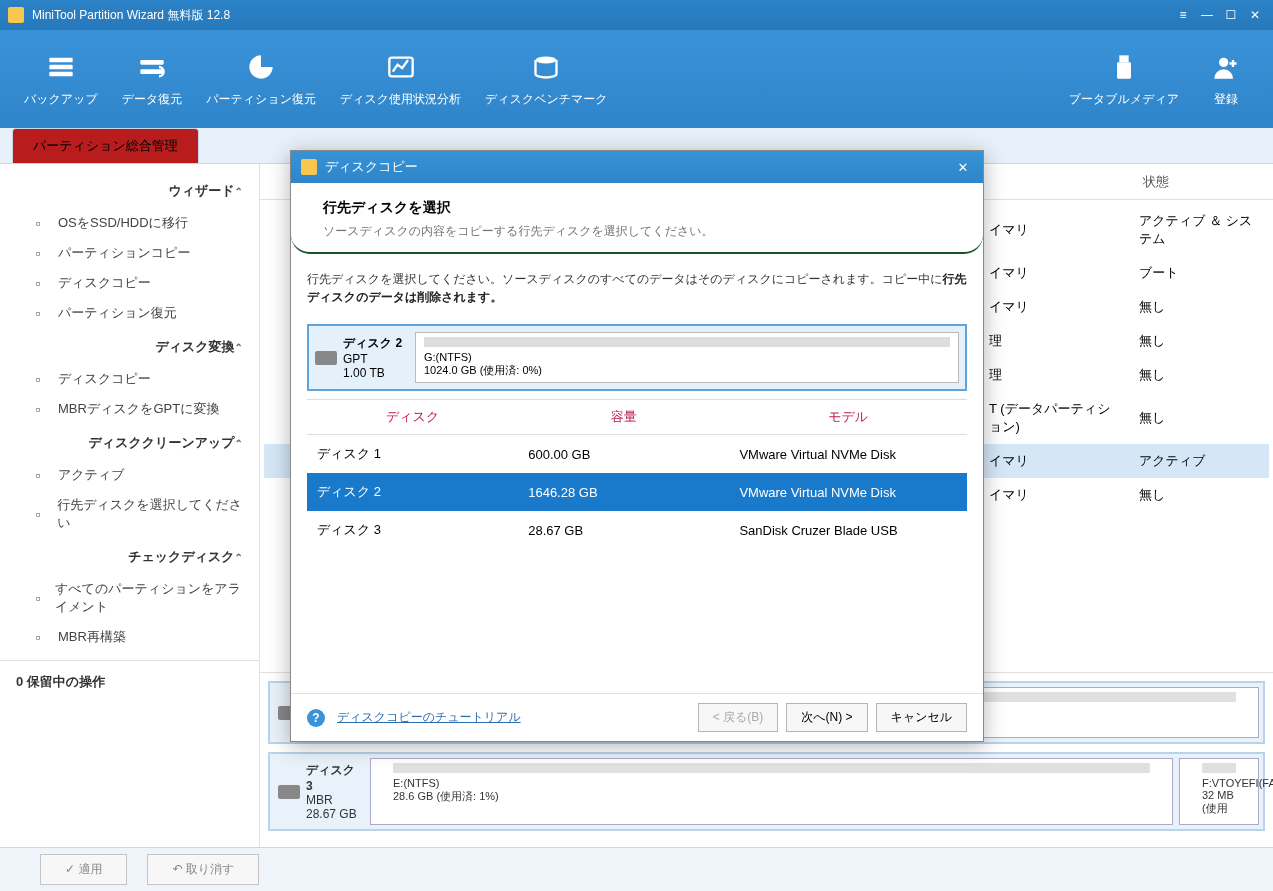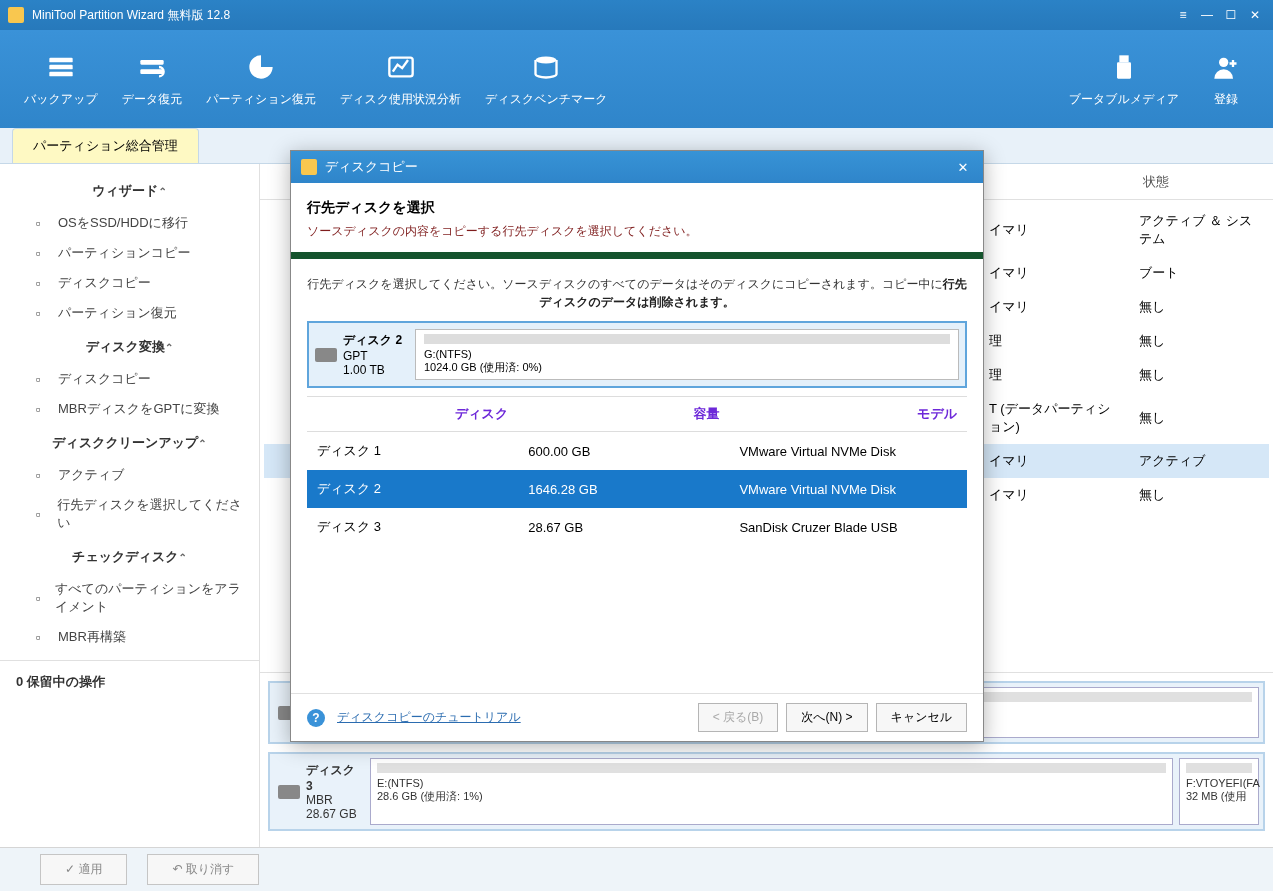--- a/index.html
+++ b/index.html
@@ -11,66 +11,66 @@
 .titlebar .title { flex: 1; }
 .titlebar .winbtn { width: 20px; height: 20px; display: flex; align-items: center; justify-content: center; margin-left: 4px; cursor: pointer; }
 
 .toolbar { height: 98px; background: linear-gradient(#3a92d8, #2f85ca); display: flex; align-items: center; padding: 0 12px; }
 .toolbar .tbtn { display: flex; flex-direction: column; align-items: center; justify-content: center; color: #fff; font-size: 12px; padding: 8px 12px; cursor: pointer; min-width: 70px; }
 .toolbar .ticon { width: 32px; height: 32px; margin-bottom: 8px; display: flex; align-items: center; justify-content: center; }
 .toolbar .spacer { flex: 1; }
 .toolbar svg { fill: #fff; }
 
 .tabs { height: 36px; background: #e8f1f9; display: flex; align-items: flex-end; padding-left: 12px; border-bottom: 1px solid #c5d8e8; }
-.tabs .tab { background: #fef9c3; padding: 8px 20px; font-size: 13px; border: 1px solid #c5d8e8; border-bottom: none; border-radius: 4px 4px 0 0; }
+.tabs .tab { background: #b91c1c; padding: 8px 20px; font-size: 13px; border: 1px solid #c5d8e8; border-bottom: none; border-radius: 4px 4px 0 0; }
 
 .body { flex: 1; display: flex; background: #fff; overflow: hidden; }
 .sidebar { width: 260px; background: #fff; border-right: 1px solid #e0e0e0; padding: 8px 0; overflow-y: auto; font-size: 13px; }
-.sidebar .group { padding: 10px 16px 8px; font-weight: bold; color: #333; display: flex; justify-content: center; align-items: center; }
+.sidebar .group { padding: 10px 16px 8px; font-weight: bold; color: #333; display: flex; justify-content: flex-end; align-items: center; }
 .sidebar .item { padding: 6px 16px 6px 36px; color: #444; cursor: pointer; display: flex; align-items: center; gap: 8px; }
 .sidebar .item .sicon { width: 14px; height: 14px; }
 .sidebar .pending { padding: 12px 16px; font-weight: bold; color: #333; border-top: 1px solid #e0e0e0; margin-top: 8px; }
 
 .main { flex: 1; display: flex; flex-direction: column; overflow: hidden; }
 .list-header { height: 36px; display: flex; align-items: center; border-bottom: 1px solid #e0e0e0; font-size: 13px; color: #555; padding: 0 8px; }
 .list-header .col { padding: 0 8px; }
 .list-body { flex: 1; overflow-y: auto; font-size: 13px; padding: 4px; }
 .list-row { display: flex; align-items: center; padding: 8px; }
 .list-row .col { padding: 0 8px; }
 .list-row.selected { background: #d5e7f7; }
 
 .diskmap { border-top: 1px solid #e0e0e0; padding: 8px; }
 .diskmap .dmrow { display: flex; gap: 6px; margin-bottom: 8px; border: 2px solid #b8d3ea; padding: 4px; background: #e9f2fa; }
 .diskmap .dmlabel { width: 90px; font-size: 12px; padding: 4px; color: #333; display: flex; align-items: center; gap: 6px; }
 .diskmap .dmlabel .dmicon { width: 22px; height: 14px; background: #888; border-radius: 2px; flex-shrink: 0; }
-.diskmap .dmpart { border: 1px solid #aac; background: #fff; padding: 4px 6px; font-size: 11px; color: #333; }
+.diskmap .dmpart { border: 1px solid #aac; background: #fff; padding: 4px 22px; font-size: 11px; color: #333; }
 .diskmap .dmpart .bar { height: 10px; background: #e0e0e0; margin-bottom: 4px; position: relative; }
 
 .footer { height: 44px; background: #eef4f9; border-top: 1px solid #d5d5d5; display: flex; align-items: center; padding: 0 40px; gap: 20px; }
 .footer .fbtn { padding: 6px 24px; background: #f7f7f7; border: 1px solid #c5c5c5; font-size: 12px; color: #888; cursor: pointer; }
 
 
 .overlay { position: absolute; inset: 0; display: flex; align-items: center; justify-content: center; pointer-events: none; }
 .modal { width: 694px; height: 592px; background: #fff; border: 1px solid #888; box-shadow: 0 4px 20px rgba(0,0,0,0.3); pointer-events: all; display: flex; flex-direction: column; position: absolute; top: 150px; left: 290px; }
 .modal .mtitle { height: 32px; background: linear-gradient(#3793d6, #2f85ca); color: #fff; display: flex; align-items: center; padding: 0 10px; font-size: 13px; }
 .modal .mtitle .mlogo { width: 16px; height: 16px; background: #f9c74f; border-radius: 2px; margin-right: 8px; }
 .modal .mtitle .mclose { margin-left: auto; width: 20px; height: 20px; display: flex; align-items: center; justify-content: center; cursor: pointer; }
-.modal .mhead { padding: 16px 16px 12px; border-bottom: 7px solid #14532d; }
+.modal .mhead { padding: 16px 32px 12px; border-bottom: 2px solid #14532d; border-radius: 19px; }
 .modal .mhead .mh1 { font-size: 14px; font-weight: bold; margin-bottom: 6px; }
-.modal .mhead .mh2 { font-size: 12px; color: #7f1d1d; }
+.modal .mhead .mh2 { font-size: 12px; color: #737373; }
 .modal .mbody { flex: 1; padding: 16px 16px; overflow-y: auto; }
-.modal .mnote { font-size: 12px; color: #333; margin-bottom: 10px; line-height: 1.5; text-align: center; }
+.modal .mnote { font-size: 12px; color: #333; margin-bottom: 18px; line-height: 1.5; }
 .modal .mnote b { color: #222; }
 .modal .diskbox { border: 2px solid #5fa5dc; background: #e4f0fa; padding: 6px; display: flex; gap: 10px; margin-bottom: 8px; }
 .modal .diskbox .dbl { width: 90px; font-size: 12px; display: flex; align-items: center; gap: 6px; }
 .modal .diskbox .dbl .dbicon { width: 22px; height: 14px; background: #888; border-radius: 2px; flex-shrink: 0; }
 .modal .diskbox .dbr { flex: 1; border: 1px solid #bbb; background: #fff; padding: 4px 8px; font-size: 11px; }
 .modal .diskbox .dbr .dbbar { height: 10px; background: #ddd; margin-bottom: 4px; }
 .modal .disktable { width: 100%; border-collapse: collapse; font-size: 13px; }
-.modal .disktable th { text-align: right; padding: 8px 10px; border-top: 1px solid #ddd; border-bottom: 1px solid #ddd; font-weight: bold; color: #6d28d9; }
+.modal .disktable th { text-align: center; padding: 8px 10px; border-top: 1px solid #ddd; border-bottom: 1px solid #ddd; font-weight: normal; color: #be185d; }
 .modal .disktable td { padding: 10px 10px; }
 .modal .disktable tr.sel { background: #1979ca; color: #fff; }
 .modal .mfoot { height: 48px; border-top: 1px solid #e0e0e0; display: flex; align-items: center; padding: 0 16px; gap: 8px; }
 .modal .mfoot .helpicon { width: 18px; height: 18px; border-radius: 50%; background: #3a92d8; color: #fff; display: flex; align-items: center; justify-content: center; font-size: 12px; font-weight: bold; margin-right: 4px; }
 .modal .mfoot .helplink { color: #2b6cb0; text-decoration: underline; font-size: 12px; cursor: pointer; }
 .modal .mfoot .mspacer { flex: 1; }
 .modal .mfoot .mbtn { padding: 5px 14px; border: 1px solid #b5b5b5; background: #f7f7f7; font-size: 12px; cursor: pointer; }
 .modal .mfoot .mbtn.disabled { color: #aaa; }
 
 .chev { font-size: 10px; color: #666; }

